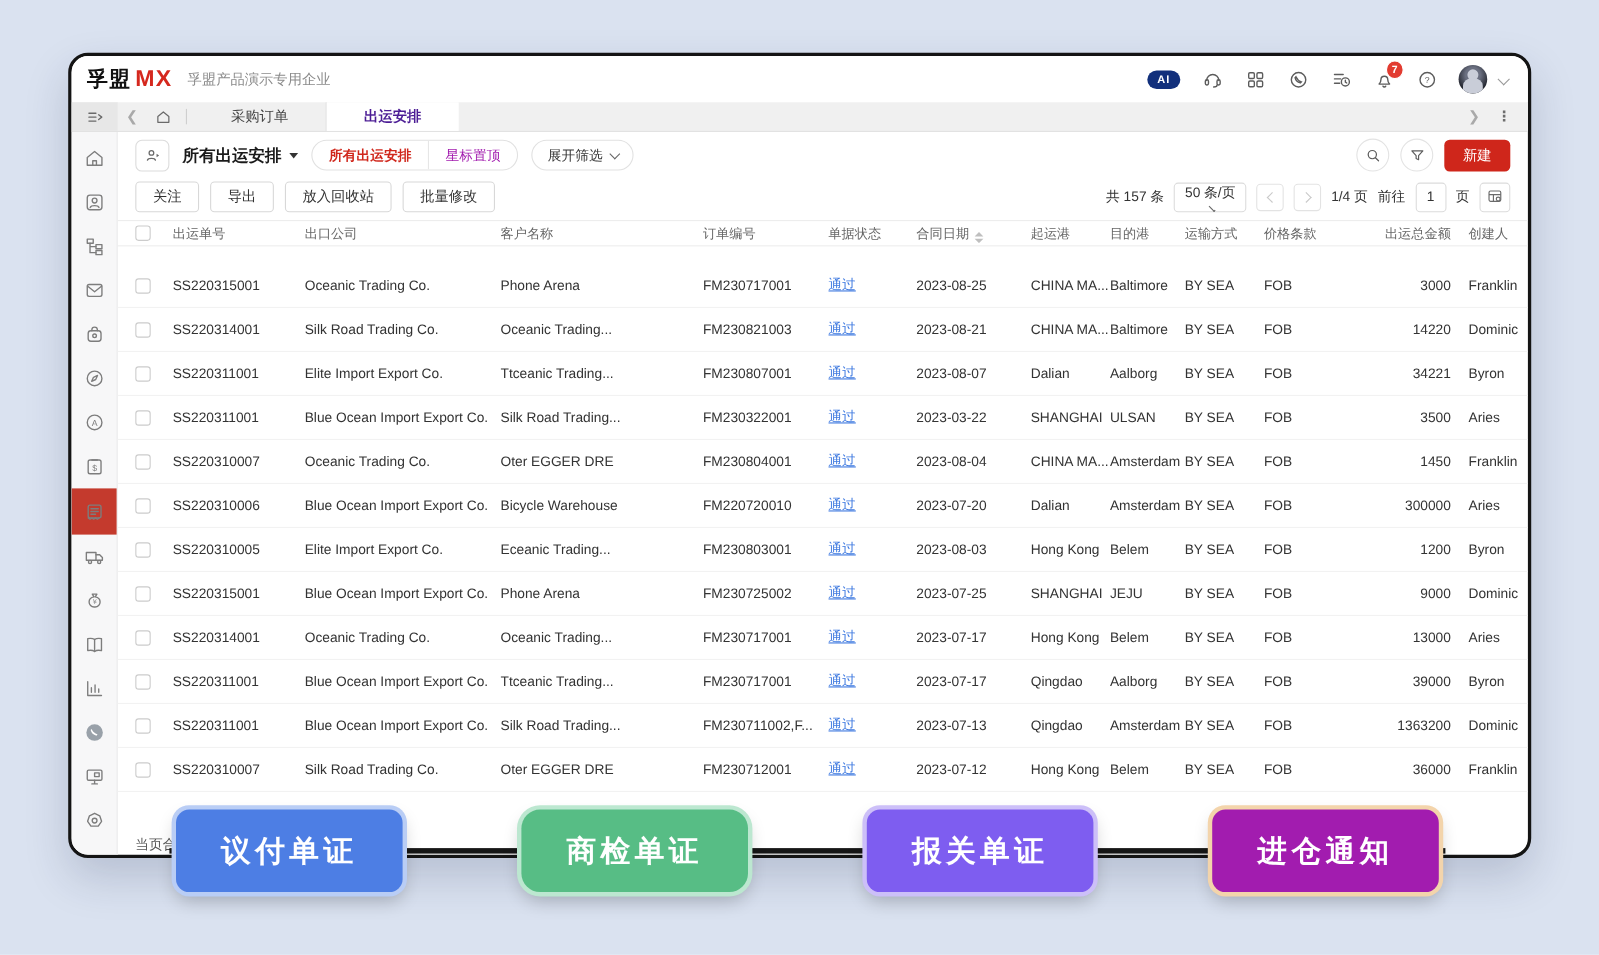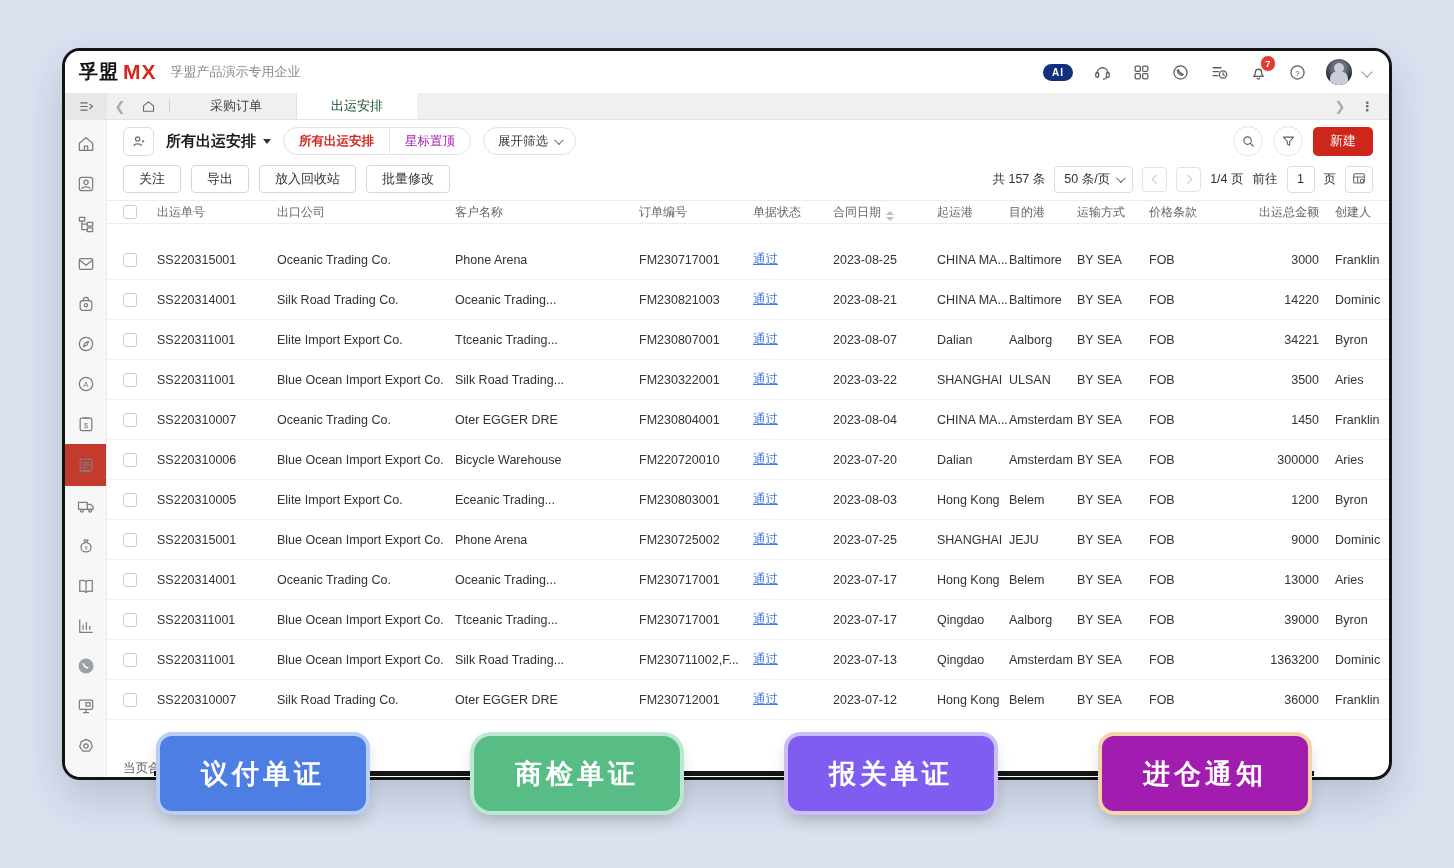--- a/index.html
+++ b/index.html
@@ -35,21 +35,21 @@
 
   
   .tabbar { height:27px; background:#f0f0f0; display:flex; align-items:stretch; border-bottom:1px solid #e2e2e2; }
   .tab-gutter { width:42px; background:#e7e7e7; display:flex; align-items:center; justify-content:center; }
   .tab-gutter svg { width:17px; height:17px; }
   .nav-chev { width:26px; display:flex; align-items:center; justify-content:center; color:#a9a9a9; font-size:13px; cursor:pointer; }
   .home-slot { width:30px; display:flex; align-items:center; justify-content:center; cursor:pointer; }
   .home-slot svg { width:15px; height:15px; }
   .tab-div { width:1px; height:14px; background:#cfcfcf; align-self:center; margin:0 6px; }
   .tab { padding:0 34px; display:flex; align-items:center; font-size:13px; color:#444; cursor:pointer; border-right:1px solid #e0e0e0; }
-  .tab.active { background:#fff; color:#14532d; font-weight:400; border-right:none; }
+  .tab.active { background:#fff; color:#4c1d95; font-weight:700; border-right:none; }
   .tabbar-right { margin-left:auto; display:flex; align-items:center; gap:4px; padding-right:10px; }
   .dots { color:#6d6d6d; font-size:13px; font-weight:bold; letter-spacing:1px; cursor:pointer; padding:0 4px; }
 
   
   .bodyrow { display:flex; height:calc(100% - 69px); }
   .sidebar { width:42px; background:#f7f7f8; border-right:1px solid #ececec; padding-top:4px; }
   .side-icon { height:40px; display:flex; align-items:center; justify-content:center; cursor:pointer; }
   .side-icon svg { width:20px; height:20px; }
   .side-icon.active { background:#c43a2d; height:42px; }
   .main { flex:1; display:flex; flex-direction:column; min-width:0; }
@@ -68,21 +68,21 @@
   .chev-sm { width:7px; height:7px; border-right:1.4px solid #666; border-bottom:1.4px solid #666; transform:rotate(45deg) translateY(-2px); }
   .filter-right { margin-left:auto; display:flex; align-items:center; gap:10px; }
   .circ-btn { width:30px; height:30px; border:1px solid #e3e3e3; border-radius:50%; background:#fff; display:flex; align-items:center; justify-content:center; cursor:pointer; }
   .circ-btn svg { width:15px; height:15px; }
   .new-btn { background:#cf261b; color:#fff; font-size:13px; height:29px; padding:0 17px; border:none; border-radius:5px; cursor:pointer; }
 
   
   .toolbar-row { height:42px; display:flex; align-items:center; gap:10px; padding:0 16px; }
   .tb-btn { height:28px; border:1px solid #d8d8d8; border-radius:4px; background:#fff; padding:0 15px; font-size:13px; color:#333; cursor:pointer; }
   .pg { margin-left:auto; display:flex; align-items:center; gap:9px; font-size:12.5px; color:#333; }
-  .pg-size { height:27px; border:1px solid #dcdcdc; border-radius:4px; padding:0 9px; display:flex; align-items:center; gap:6px; cursor:pointer; background:#fff; }
+  .pg-size { height:27px; border:1px solid #dcdcdc; border-radius:4px; padding:0 9px; display:flex; align-items:center; gap:6px; cursor:pointer; background:#fff;flex-direction:column; }
   .pg-arrow { width:25px; height:25px; border:1px solid #e3e3e3; border-radius:4px; display:flex; align-items:center; justify-content:center; background:#fff; cursor:pointer; }
   .pg-arrow i { width:7px; height:7px; border-right:1.5px solid #c9c9c9; border-bottom:1.5px solid #c9c9c9; display:block; }
   .pg-arrow i.left { transform:rotate(135deg); margin-left:3px; }
   .pg-arrow i.right { transform:rotate(-45deg); margin-right:3px; }
   .pg-input { width:28px; height:27px; border:1px solid #dcdcdc; border-radius:4px; text-align:center; font-size:12.5px; color:#333; }
   .pg-cfg { width:28px; height:27px; border:1px solid #dcdcdc; border-radius:4px; display:flex; align-items:center; justify-content:center; background:#fff; cursor:pointer; }
   .pg-cfg svg { width:16px; height:16px; }
 
   
   .table { flex:1; display:flex; flex-direction:column; min-height:0;gap:16px; }

